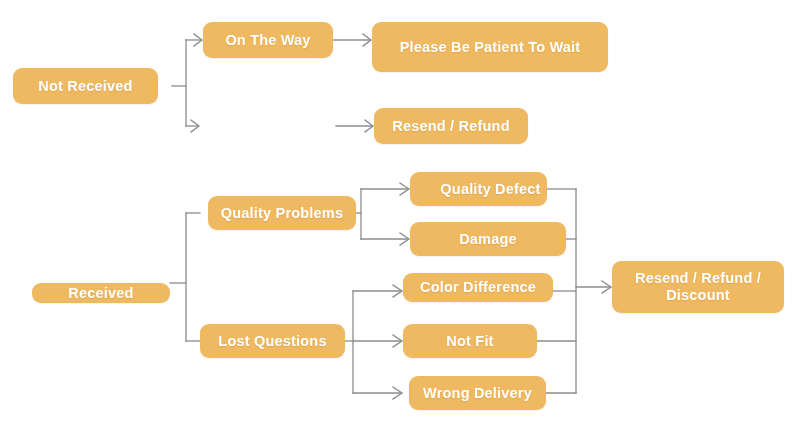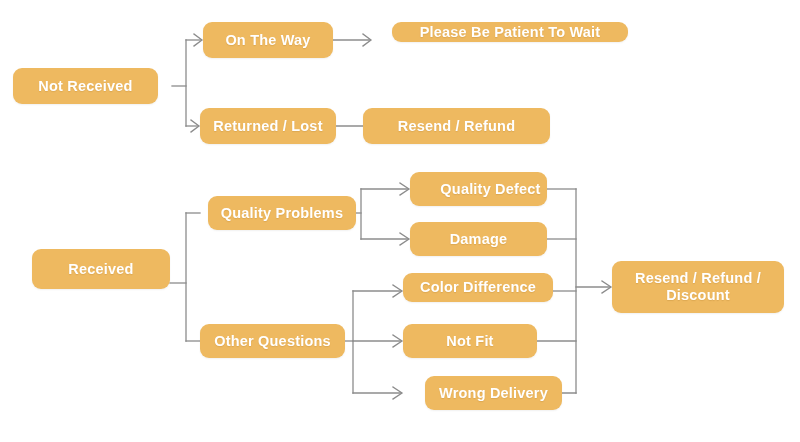--- a/index.html
+++ b/index.html
@@ -115,38 +115,37 @@
         <path d="M576,287 L610,287"></path>
       </g>
       <path d="M602,281 L611,287 L602,293"></path>
     </g>
   </svg>
 
   <div class="node" style="left:13px; top:68px; width:145px; height:36px;">Not Received</div>
 
   <div class="node" style="left:203px; top:22px; width:130px; height:36px;">On The Way</div>
 
-  <div class="node" style="left:372px; top:22px; width:236px; height:20px;margin-left:20px;">Please Be Patient To Wait</div>
+  <div class="node" style="left:372px; top:22px; width:236px; height:50px;">Please Be Patient To Wait</div>
 
-  <div class="node" style="left:200px; top:108px; width:136px; height:36px;">Returned / Lost</div>
 
-  <div class="node" style="left:363px; top:108px; width:187px; height:36px;">Resend / Refund</div>
+  <div class="node" style="left:374px; top:108px; width:154px; height:36px;">Resend / Refund</div>
 
-  <div class="node" style="left:32px; top:249px; width:138px; height:40px;">Received</div>
+  <div class="node" style="left:32px; top:283px; width:138px; height:20px;">Received</div>
 
   <div class="node" style="left:200px; top:196px; width:148px; height:34px;margin-left:8px;">Quality Problems</div>
 
-  <div class="node" style="left:200px; top:324px; width:145px; height:34px;">Other Questions</div>
+  <div class="node" style="left:200px; top:324px; width:145px; height:34px;">Lost Questions</div>
 
   <div class="node" style="left:410px; top:172px; width:137px; height:34px;padding-left:30px;">Quality Defect</div>
 
-  <div class="node" style="left:410px; top:222px; width:137px; height:34px;text-align:right;">Damage</div>
+  <div class="node" style="left:410px; top:222px; width:156px; height:34px;text-align:right;">Damage</div>
 
   <div class="node" style="left:403px; top:273px; width:150px; height:29px;">Color Difference</div>
 
   <div class="node" style="left:403px; top:324px; width:134px; height:34px;">Not Fit</div>
 
-  <div class="node" style="left:425px; top:376px; width:137px; height:34px;">Wrong Delivery</div>
+  <div class="node" style="left:409px; top:376px; width:137px; height:34px;">Wrong Delivery</div>
 
   <div class="node two-line" style="left:612px; top:261px; width:172px; height:52px;">Resend / Refund /
 Discount</div>
 
 </div>
 
 </body></html>

